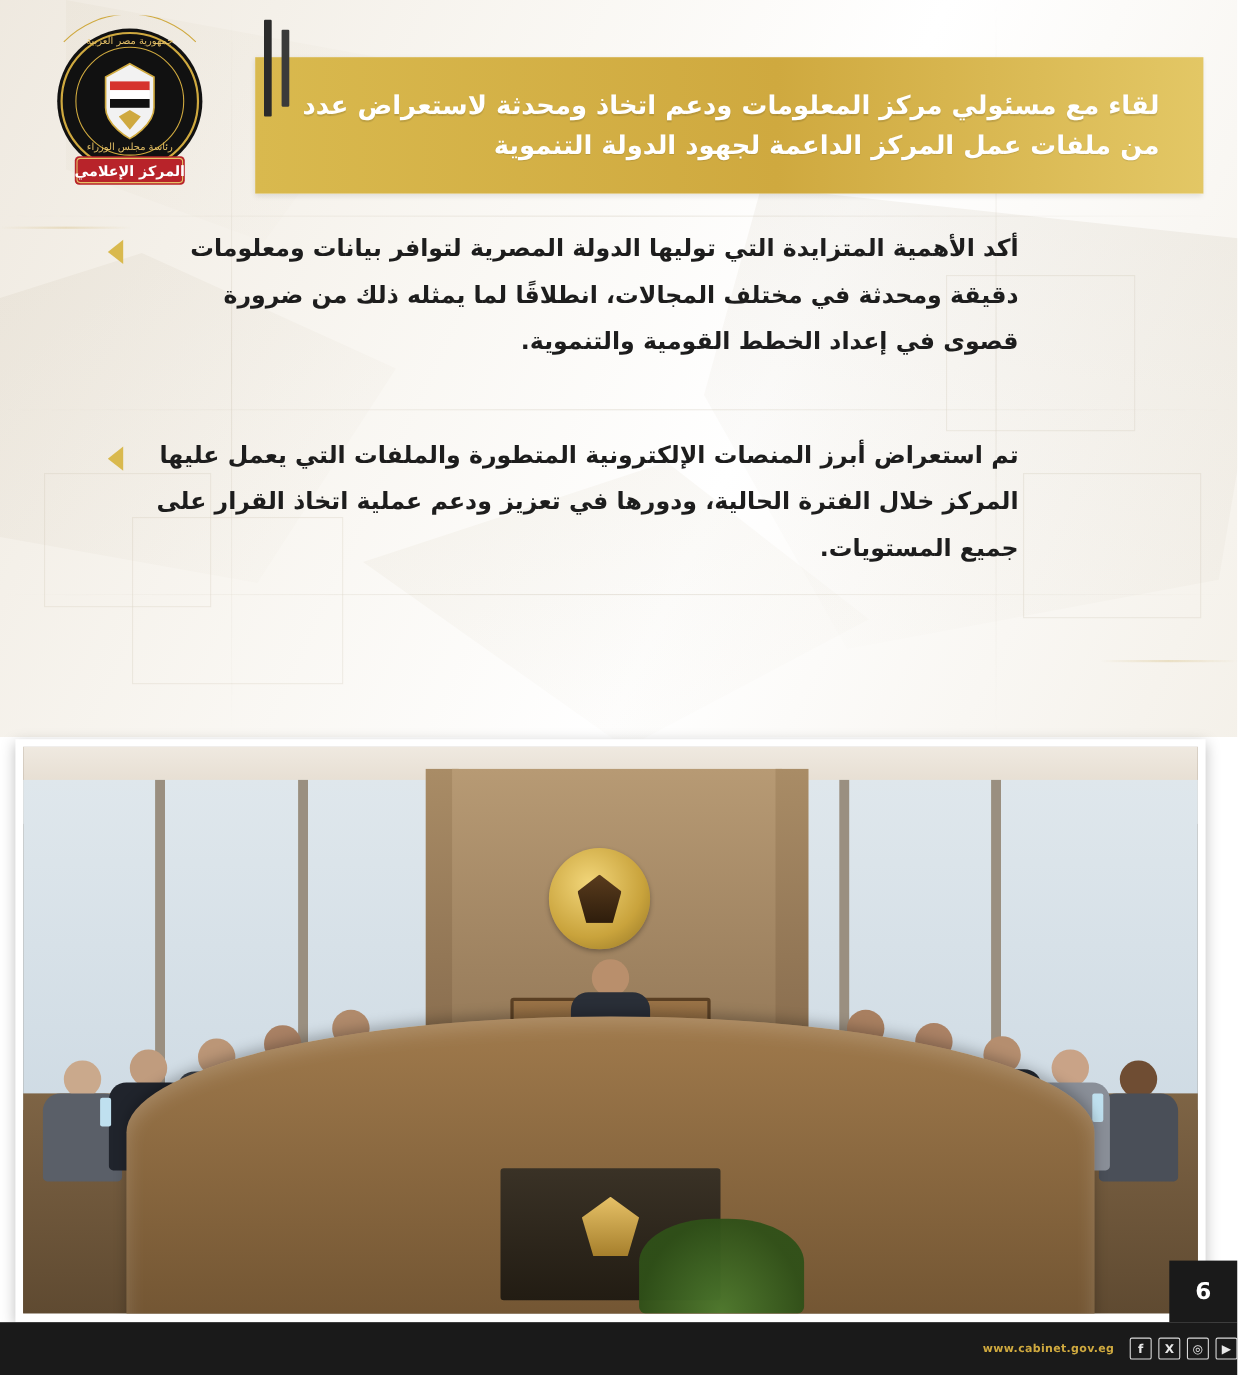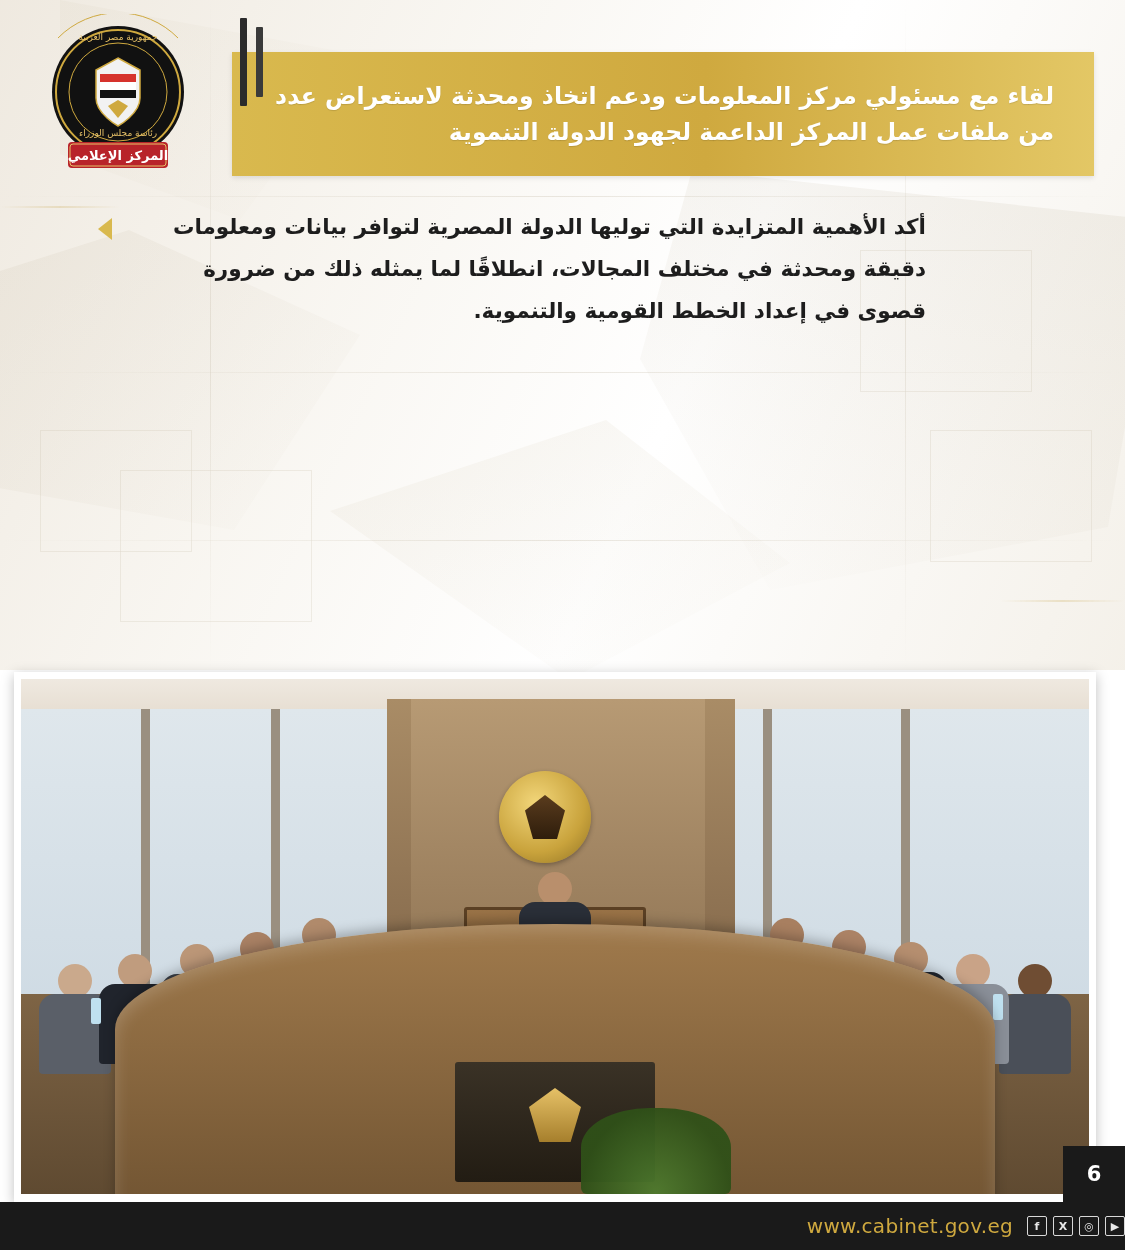--- a/index.html
+++ b/index.html
@@ -116,21 +116,21 @@
   .plant{position:absolute;left:560px;bottom:0;width:150px;height:86px;
      background:radial-gradient(ellipse at 50% 100%,#4e7a2e,#2f5018 70%);border-radius:46% 46% 6px 6px;opacity:.95;}
   .bottle{position:absolute;width:10px;height:26px;background:#bfe0ef;border-radius:2px;}
 
   
   .footer{
     position:absolute;left:0;bottom:0;width:1125px;height:48px;z-index:6;
     background:#1a1a1a;display:flex;align-items:center;
   }
   .footer-inner{display:flex;align-items:center;direction:ltr;padding-left:44px;gap:14px;}
-  .site{color:#cfa93f;font-size:20px;font-weight:normal;letter-spacing:.3px;}
+  .site{color:#cfa93f;font-size:10px;font-weight:bold;letter-spacing:.3px;}
   .socials{display:flex;gap:6px;align-items:center;}
   .sbtn{width:18px;height:18px;border:1px solid #d9d9d9;border-radius:2px;display:flex;align-items:center;
         justify-content:center;color:#e8e8e8;font-size:11px;font-weight:bold;line-height:1;}
   .pagebox{
     position:absolute;right:0;bottom:48px;width:62px;height:56px;background:#1a1a1a;z-index:7;
     display:flex;align-items:center;justify-content:center;
   }
   .pagenum{color:#ffffff;font-size:21px;font-weight:bold;}
 </style>
 </head>
@@ -186,20 +186,28 @@
 
   <div class="bullet">
     <div class="bullet-text">أكد الأهمية المتزايدة التي توليها الدولة المصرية لتوافر بيانات ومعلومات دقيقة ومحدثة في مختلف المجالات، انطلاقًا لما يمثله ذلك من ضرورة قصوى في إعداد الخطط القومية والتنموية.</div>
     <div class="chev">
       <svg width="30" height="30" viewBox="0 0 30 30" aria-hidden="true">
         <path d="M22 4 L8 15 L22 26 Z" fill="#d9b94e"></path>
       </svg>
     </div>
   </div>
 
+  <div class="bullet" style="margin-top:62px;">
+    <div class="bullet-text">تم استعراض أبرز المنصات الإلكترونية المتطورة والملفات التي يعمل عليها المركز خلال الفترة الحالية، ودورها في تعزيز ودعم عملية اتخاذ القرار على جميع المستويات.</div>
+    <div class="chev">
+      <svg width="30" height="30" viewBox="0 0 30 30" aria-hidden="true">
+        <path d="M22 4 L8 15 L22 26 Z" fill="#d9b94e"></path>
+      </svg>
+    </div>
+  </div>
 
 </div>
 
 <div class="photo-frame">
   <div class="photo">
     <div class="ph-ceiling"></div>
     <div class="ph-window-l"></div>
     <div class="ph-window-r"></div>
     <div class="mullion" style="left:120px;"></div>
     <div class="mullion" style="left:250px;"></div>

